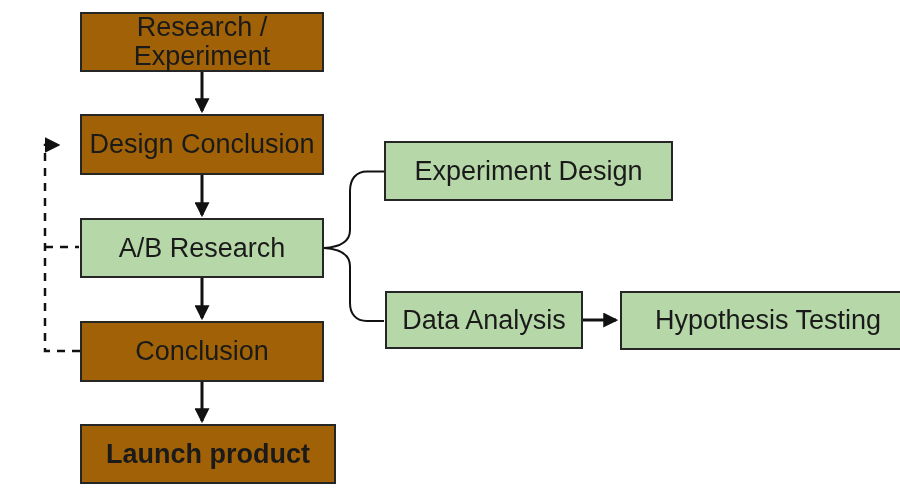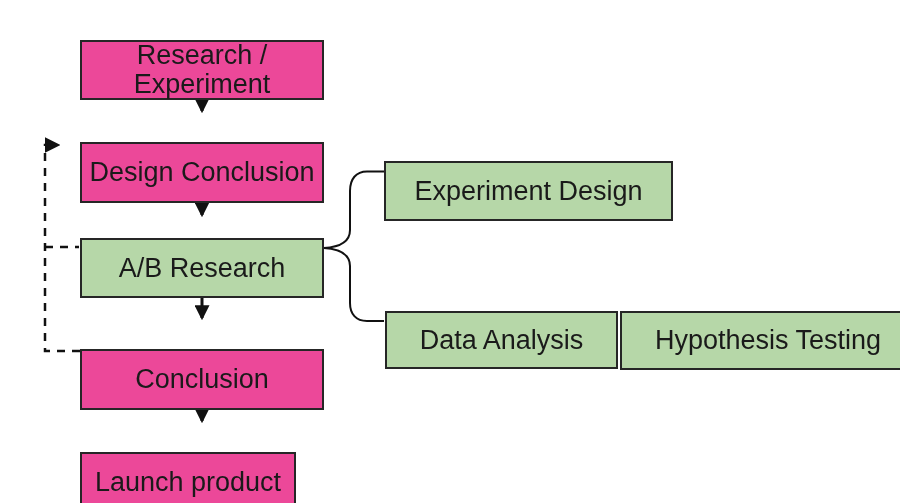--- a/index.html
+++ b/index.html
@@ -21,22 +21,22 @@
     box-sizing: border-box;
     border: 2px solid #262626;
     display: flex;
     align-items: center;
     justify-content: center;
     text-align: center;
     color: #1a1a1a;
     font-size: 27px;
     line-height: 29px;
   }
-  .node.blue  { background: #ec4899; margin-top: 28px; }
-  .node.green { background: #b6d7a8; margin-top: 20px; }
+  .node.blue  { background: #a16207; }
+  .node.green { background: #b6d7a8; }
   .lbl { display: block; }
 </style>
 </head>
 <body>
 
 <div class="canvas">
 
   <svg class="edges-svg" viewBox="0 0 900 503" xmlns="http://www.w3.org/2000/svg">
     <defs>
       <marker id="ah" viewBox="0 0 10 10" refX="8.5" refY="5" markerWidth="5" markerHeight="5" orient="auto-start-reverse">
@@ -70,29 +70,29 @@
   </div>
 
   <div class="node green" style="left:80px; top:218px; width:244px; height:60px;">
     <span class="lbl">A/B Research</span>
   </div>
 
   <div class="node blue" style="left:80px; top:321px; width:244px; height:61px;">
     <span class="lbl">Conclusion</span>
   </div>
 
-  <div class="node blue" style="left:80px; top:424px; width:216px; height:60px;">
+  <div class="node blue" style="left:80px; top:424px; width:256px; height:60px;font-weight:bold;">
     <span class="lbl">Launch product</span>
   </div>
 
   <div class="node green" style="left:384px; top:141px; width:289px; height:60px;">
     <span class="lbl">Experiment Design</span>
   </div>
 
-  <div class="node green" style="left:385px; top:291px; width:233px; height:58px;align-items:center;">
+  <div class="node green" style="left:385px; top:291px; width:198px; height:58px;align-items:center;">
     <span class="lbl">Data Analysis</span>
   </div>
 
   <div class="node green" style="left:620px; top:291px; width:296px; height:59px;">
     <span class="lbl">Hypothesis Testing</span>
   </div>
 
 </div>
 
 </body></html>

